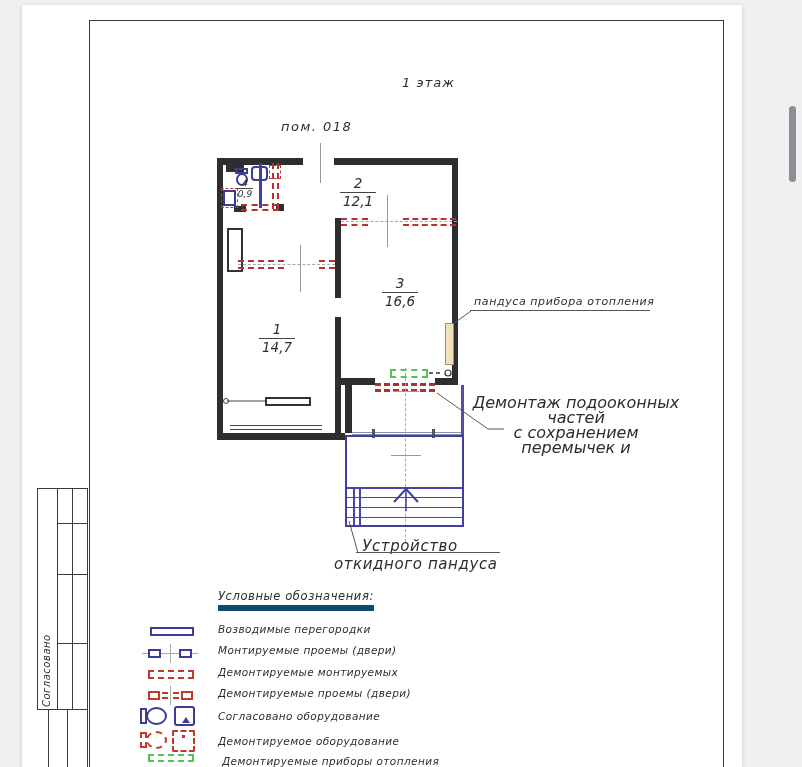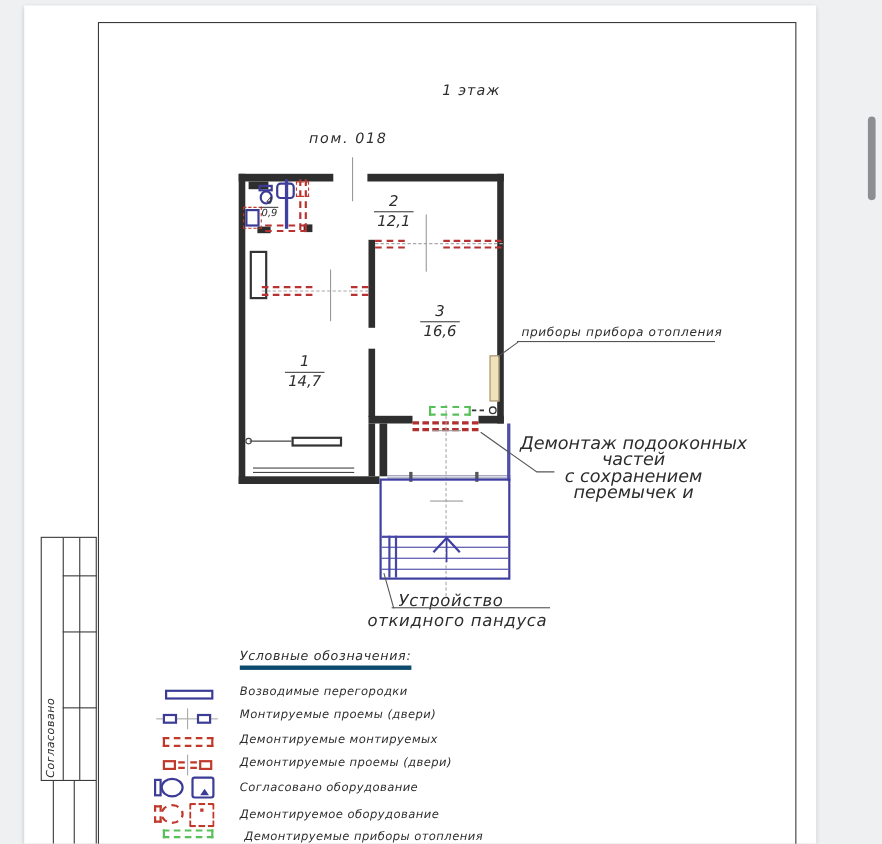--- a/index.html
+++ b/index.html
@@ -121,33 +121,33 @@
   </div>
   <div class="room-label" style="left:220px;top:316px;width:70px;font-size:13.5px;">
     <div class="num">1</div>
     <div class="area">14,7</div>
   </div>
   <div class="room-label" style="left:209px;top:173px;width:28px;font-size:9px;">
     <div class="num" style="padding:0 5px 0;">4</div>
     <div class="area">0,9</div>
   </div>
 
-  <div class="t" style="left:452px;top:290px;font-size:11px;letter-spacing:.6px;">приборы прибора отопления</div>
+  <div class="t" style="left:452px;top:290px;font-size:11px;letter-spacing:.6px;">пандуса прибора отопления</div>
   <div class="thin" style="left:448px;top:305px;width:180px;height:1px;"></div>
 
   <div class="t" style="left:446px;top:390px;width:216px;text-align:center;font-size:16px;line-height:15px;white-space:normal;">
     <div>Демонтаж подооконных частей</div>
     <div>с сохранением перемычек и</div>
   </div>
 
   <div class="t" style="left:318px;top:532px;width:140px;text-align:center;font-size:15px;letter-spacing:.6px;">Устройство</div>
   <div class="thin" style="left:334px;top:547px;width:144px;height:1px;"></div>
   <div class="t" style="left:312px;top:550px;width:152px;text-align:center;font-size:15px;letter-spacing:.6px;">откидного пандуса</div>
 
-  <div class="t" style="left:196px;top:584px;font-size:11.5px;letter-spacing:.6px;border-bottom:4px solid #0c4a6e;padding-bottom:2px;">Условные обозначения:</div>
+  <div class="t" style="left:196px;top:584px;font-size:11.5px;letter-spacing:.6px;border-bottom:6px solid #0c4a6e;padding-bottom:2px;">Условные обозначения:</div>
 
   <div class="sym-rect" style="left:128px;top:622px;width:44px;height:9px;"></div>
   <div class="legend-label" style="top:618px;">Возводимые перегородки</div>
 
   <div class="tick" style="left:120px;top:648px;width:56px;height:1px;background:#aaa;"></div>
   <div class="tick" style="left:148px;top:639px;width:1px;height:19px;background:#aaa;"></div>
   <div class="sym-rect" style="left:126px;top:644px;width:13px;height:9px;"></div>
   <div class="sym-rect" style="left:157px;top:644px;width:13px;height:9px;"></div>
   <div class="legend-label" style="top:639px;">Монтируемые проемы (двери)</div>
 

